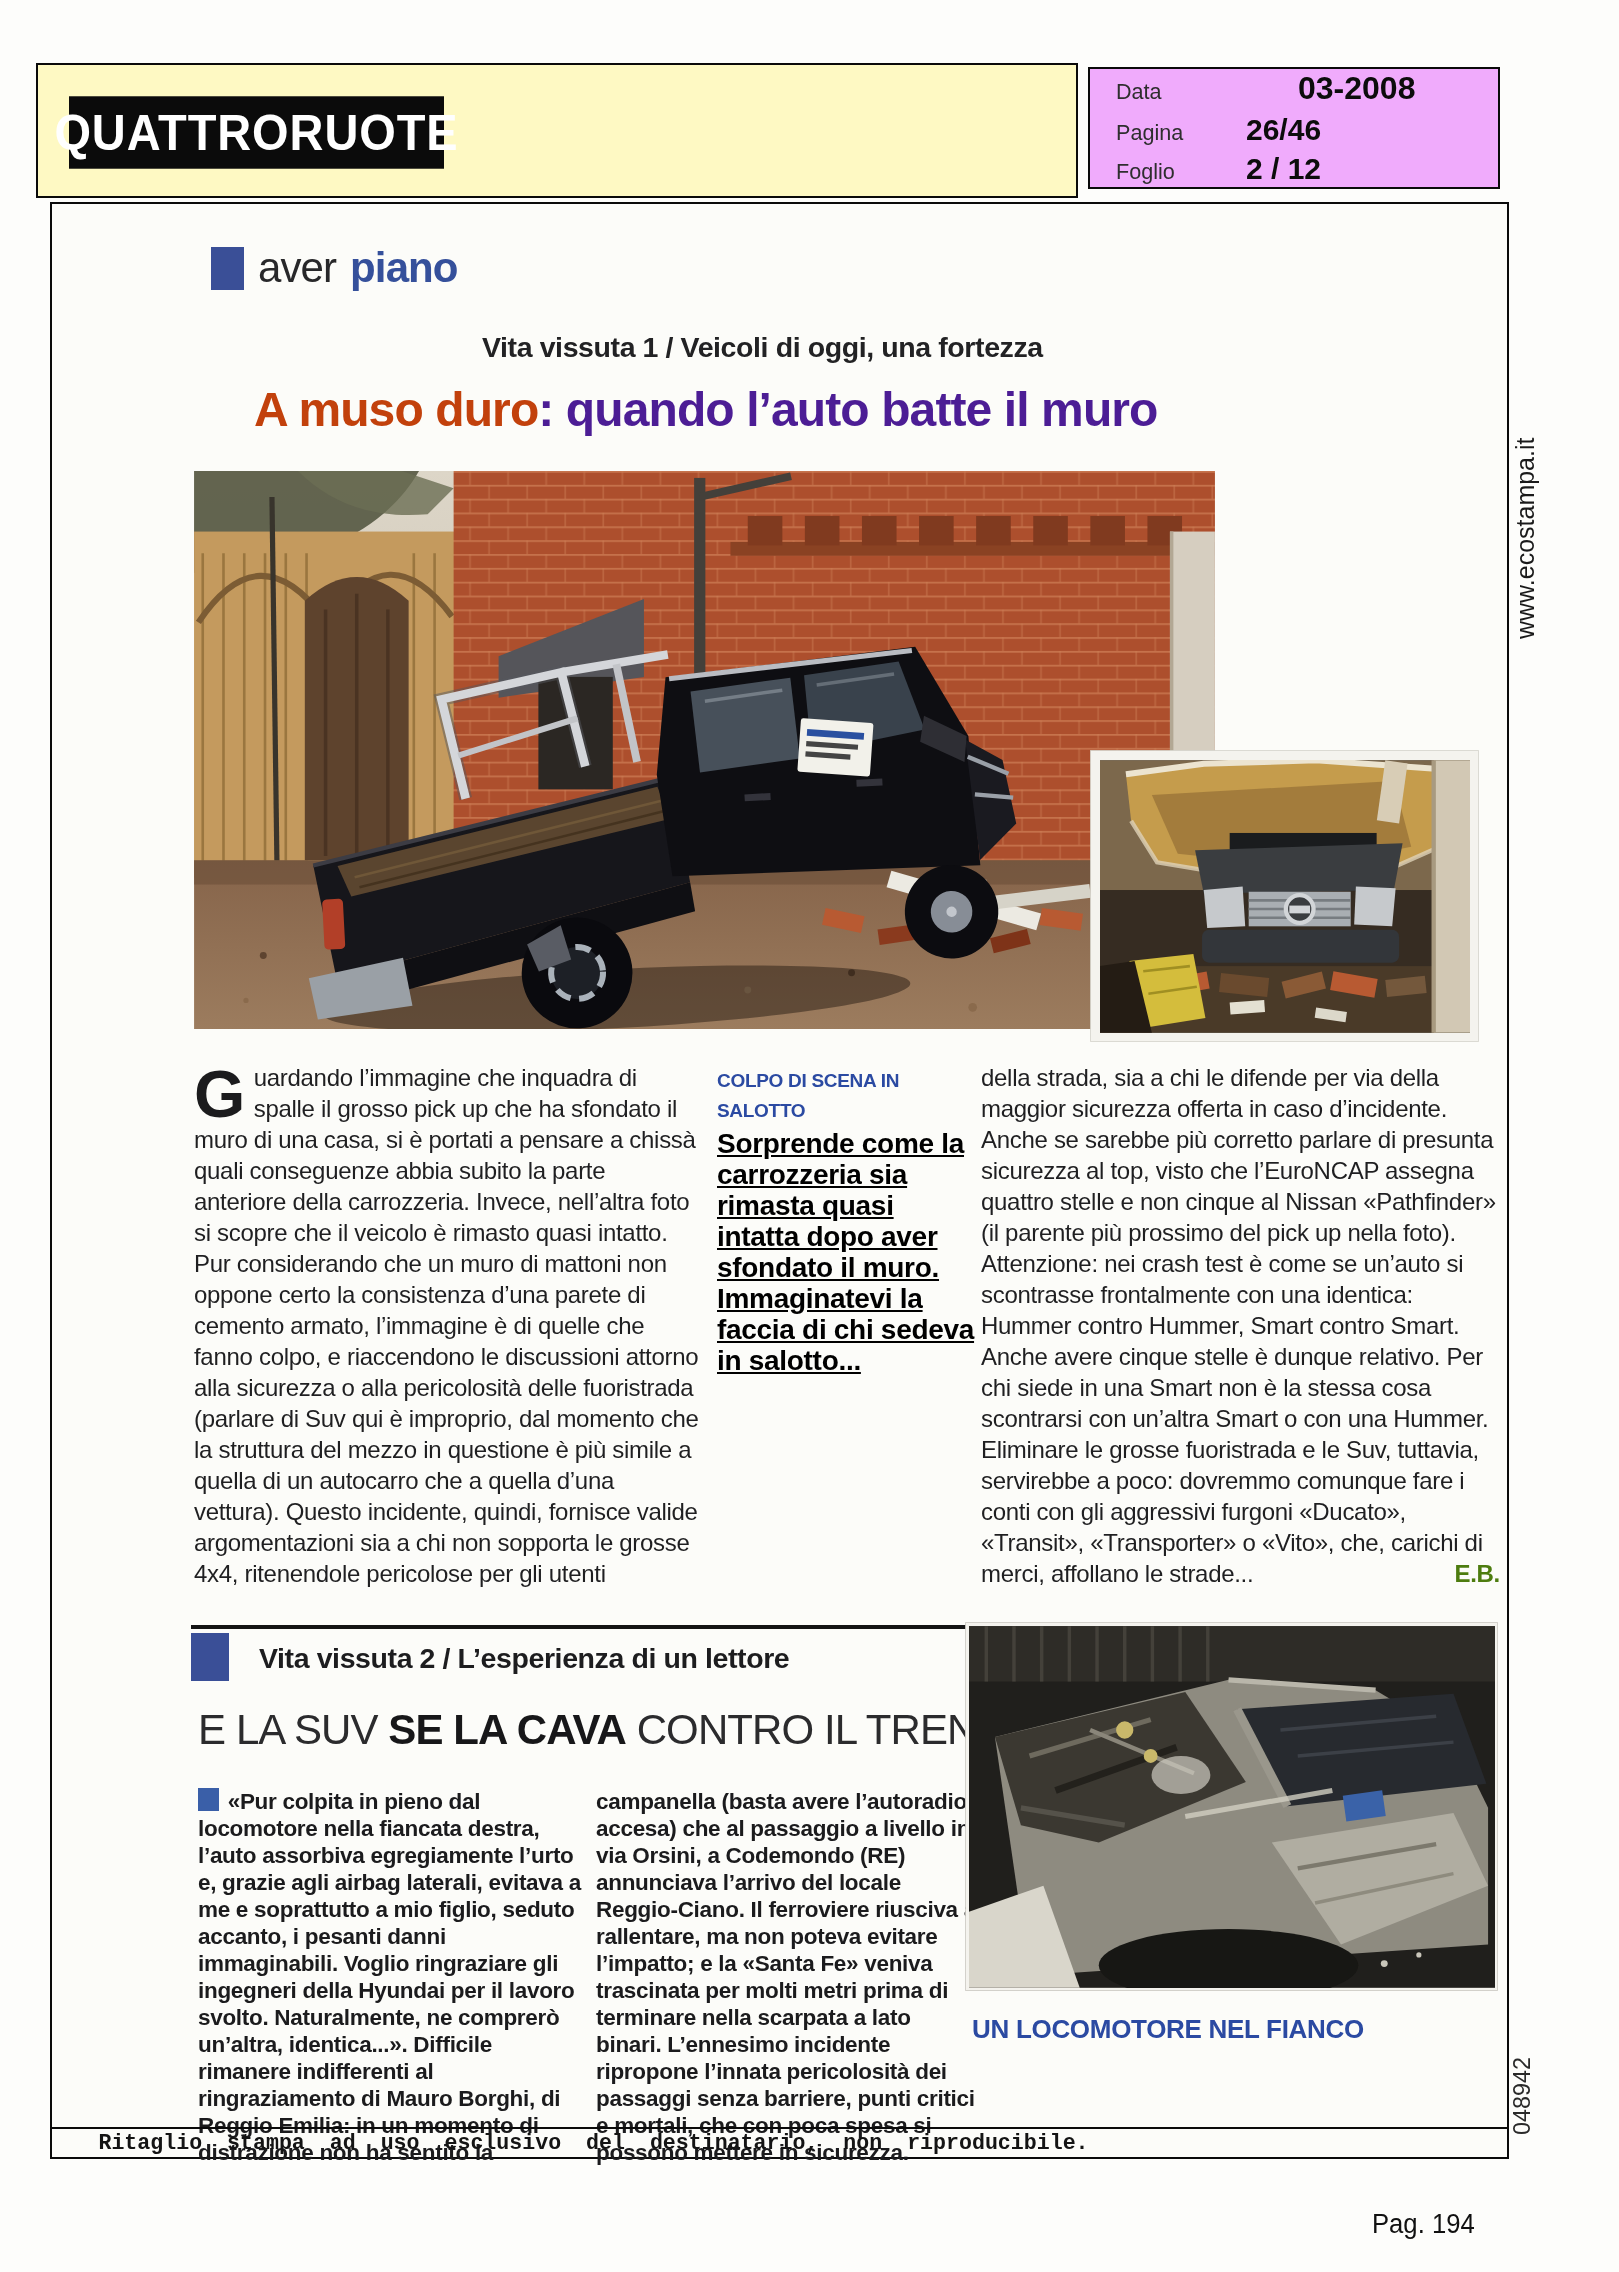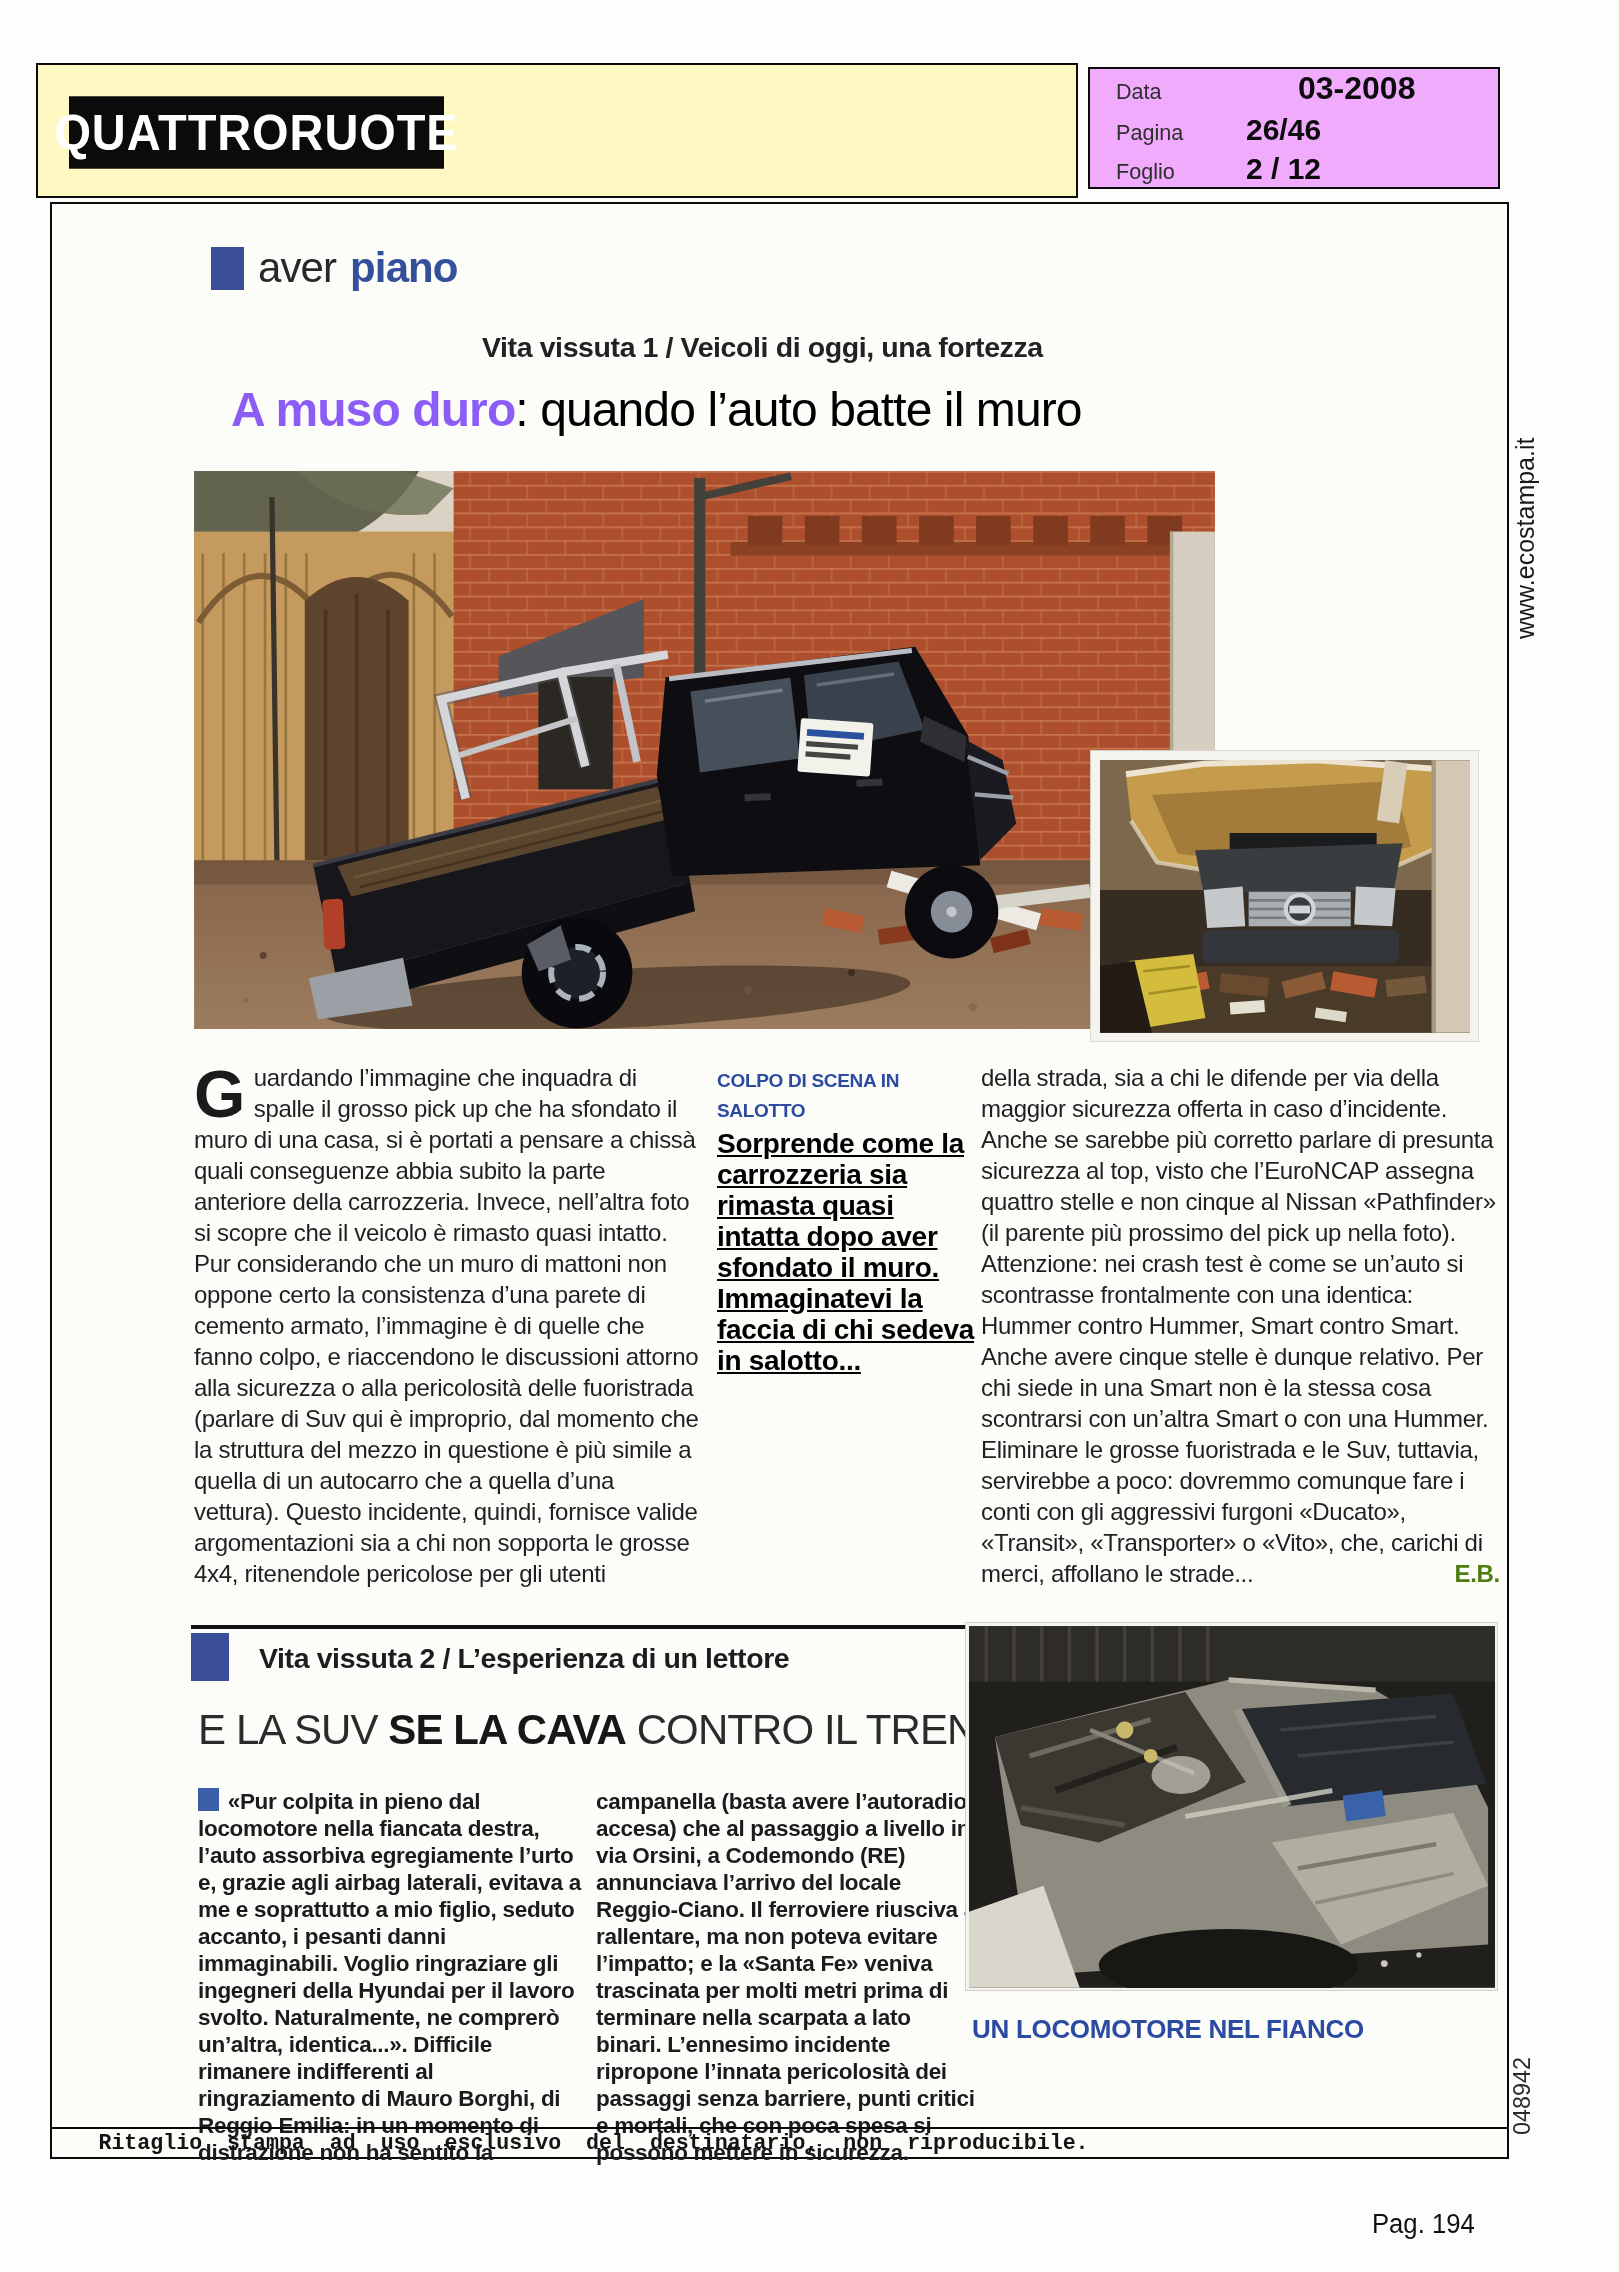--- a/index.html
+++ b/index.html
@@ -20,22 +20,22 @@
   
   .main-box{left:50px;top:202px;width:1455px;height:1953px;border:2.6px solid #0a0a0a;background:#fcfcf9;}
   .main-inner{position:absolute;inset:0;}
   
   .kicker{left:159px;top:40px;display:flex;align-items:center;gap:14px;font-size:42px;}
   .kicker-square{width:33px;height:43px;background:#3a4f97;}
   .kicker-primo{color:#28282a;font-weight:400;letter-spacing:-0.9px;}
   .kicker-piano{color:#35509b;font-weight:700;letter-spacing:-0.9px;}
   .strapline1{left:430px;top:127px;font-size:28.5px;font-weight:700;color:#222224;letter-spacing:-0.4px;}
   .title1{left:179px;top:178px;font-size:48px;letter-spacing:-0.9px;white-space:nowrap;}
-  .title1 .blue{color:#8b5cf6;font-weight:800;}
-  .title1 .rest{color:#000000;font-weight:400;}
+  .title1 .blue{color:#c2410c;font-weight:800;margin-left:23px;}
+  .title1 .rest{color:#4c1d95;font-weight:700;}
   
   .photo1{left:142px;top:267px;width:1021px;height:558px;}
   .inset-wrap{left:1039px;top:547px;width:370px;height:273px;padding:8.7px;background:#f4f3ee;
               box-shadow:0 0 0 0.9px #d8d6cf;}
   .photo2-wrap{left:914px;top:1419px;width:526px;height:362px;background:#f4f3ee;padding:2.6px;
               box-shadow:0 0 0 0.9px #cfcdc6;}
   
   .bodycol{font-size:24px;line-height:31px;color:#1f1f21;letter-spacing:-0.3px;text-align:left;}
   .col1{left:142px;top:858px;width:509px;}
   .dropcap{float:left;font-size:66px;line-height:54px;font-weight:700;color:#1b1b1d;margin:5.2px 8.7px 0 0;}

